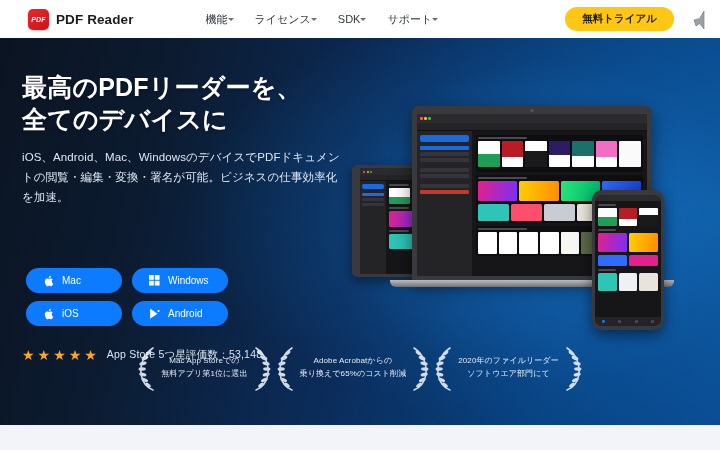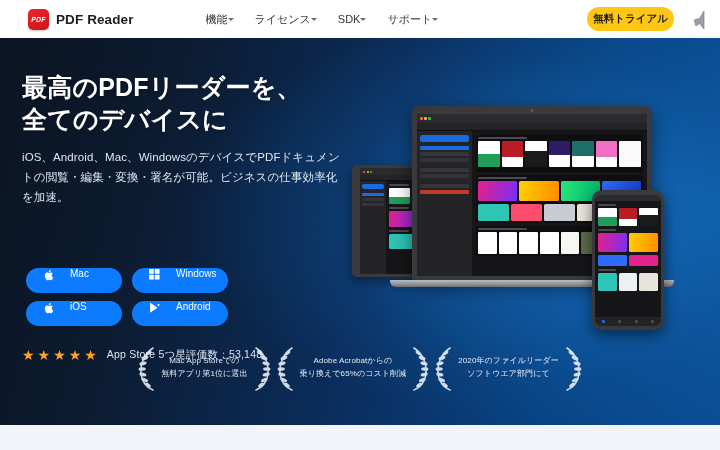--- a/index.html
+++ b/index.html
@@ -35,21 +35,21 @@
   .nav { display: flex; align-items: center; gap: 21px; margin-left: 72px; }
   .nav-item {
     display: flex; align-items: center; 
     font-size: 11px; color: #33373d; cursor: pointer; white-space: nowrap;
   }
   .chev { width: 0; height: 0; border-left: 3.2px solid transparent; border-right: 3.2px solid transparent;
           border-top: 3.6px solid #6a6f76; margin-top: 1px; }
 
   .cta {
     position: absolute; right: 46px; top: 7px;
-    height: 24px; padding: 0 6px; border-radius: 13px;
+    height: 24px; padding: 0 17px; border-radius: 13px;
     background: #ffc613; border: none;
     font-family: inherit; font-size: 10.5px; font-weight: bold; color: #1d1d1d;
     display: flex; align-items: center; justify-content: center; cursor: pointer;
     white-space: nowrap;
   }
   .cursor-arrow { position: absolute; right: 12px; top: 9px; width: 18px; height: 22px; }
 
   
   .hero {
     position: absolute; top: 38px; left: 0;
@@ -75,21 +75,21 @@
     color: #dfe7f2; width: 318px; letter-spacing: .1px;
   }
 
   
   .dl-grid {
     position: absolute; left: 26px; top: 230px;
     display: grid; grid-template-columns: 96px 96px; gap: 8px 10px;
   }
   .dl-btn {
     height: 25px; border-radius: 13px; background: #0d7bff;
-    display: flex; align-items: flex-start; gap: 16px; padding-left: 16px;
+    display: flex; align-items: center; gap: 8px; padding-left: 16px;
     border: none; cursor: pointer; font-family: inherit;
     font-size: 10px; color: #fff; font-weight: 500;
   }
   .dl-btn .ico { display: flex; align-items: center; justify-content: center; width: 12px; height: 13px; }
 
   
   .rating { position: absolute; left: 22px; top: 310px; display: flex; align-items: center; gap: 10px; }
   .stars { display: flex; gap: 3px; }
   .star { font-size: 14px; color: #ffa41c; line-height: 1; }
   .rating-text { font-size: 10.5px; color: #dbe4f0; letter-spacing: .2px; }

